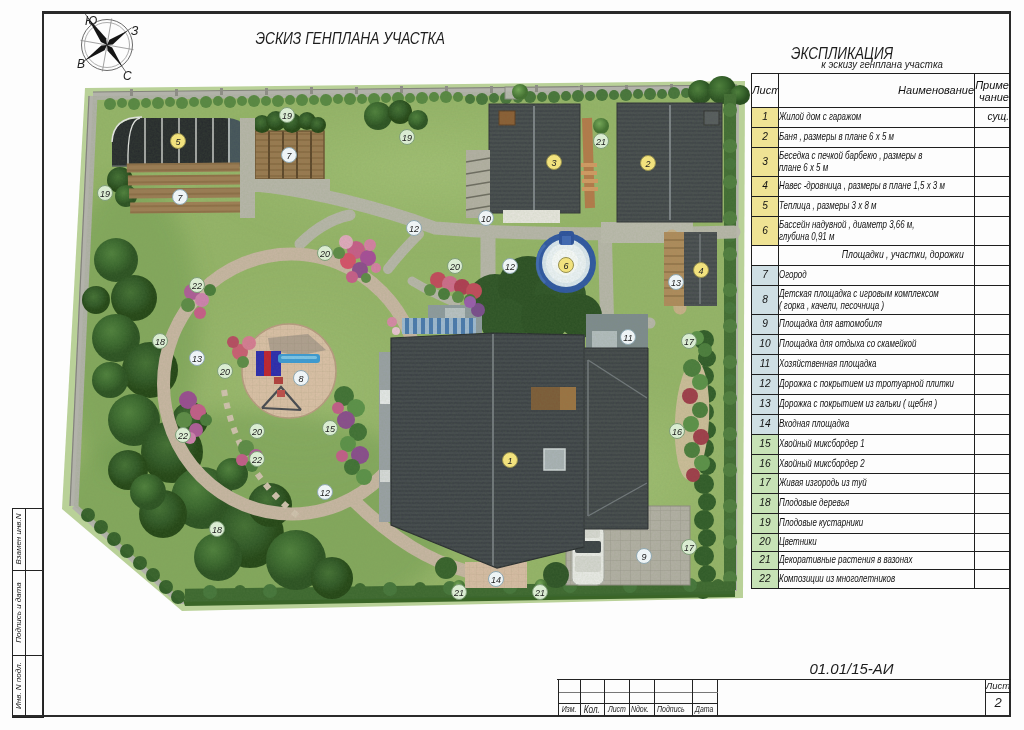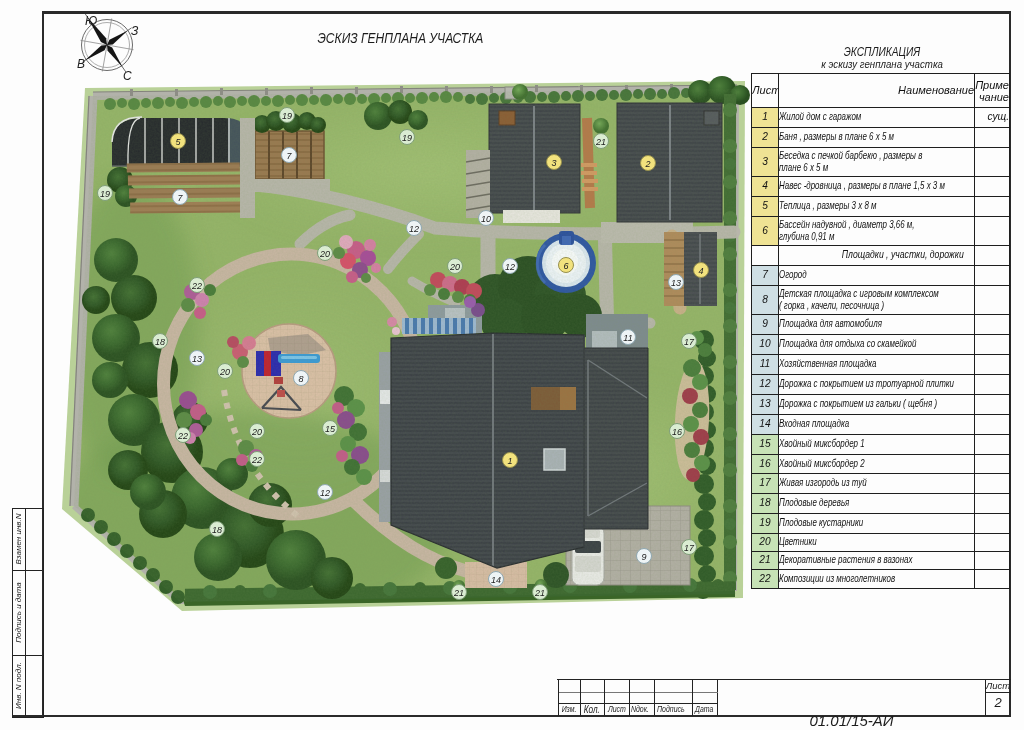--- a/index.html
+++ b/index.html
@@ -681,21 +681,21 @@
 </svg>
 
 <div class="abs" style="left:42px;top:11px;width:969px;height:2.6px;background:#2a2a2a;"></div>
 
 <div class="abs" style="left:42px;top:11px;width:2.4px;height:706px;background:#2a2a2a;"></div>
 
 <div class="abs" style="left:1009px;top:11px;width:2.4px;height:706px;background:#2a2a2a;"></div>
 
 <div class="abs" style="left:12px;top:714.5px;width:999px;height:2.8px;background:#2a2a2a;"></div>
 
-<div class="abs it" style="left:240px;top:30px;width:320px;text-align:center;font-size:14px;white-space:nowrap;"><span style="display:inline-block;transform:scaleX(0.86);transform-origin:50% 50%;">ЭСКИЗ ГЕНПЛАНА УЧАСТКА</span></div>
+<div class="abs it" style="left:240px;top:30px;width:320px;text-align:left;font-size:16px;white-space:nowrap;"><span style="display:inline-block;transform:scaleX(0.86);transform-origin:50% 50%;">ЭСКИЗ ГЕНПЛАНА УЧАСТКА</span></div>
 
 <svg class="abs" style="left:70px;top:8px;" width="80" height="80" viewBox="0 0 80 80">
   <g transform="translate(37,37)">
     <circle r="25.5" fill="none" stroke="#6a6a6a" stroke-width="1"></circle>
     <circle r="22.5" fill="none" stroke="#8a8a8a" stroke-width="0.7"></circle>
     <g transform="rotate(145)">
       <line x1="0" y1="-33" x2="0" y2="38" stroke="#555" stroke-width="0.8"></line>
       <line x1="-30" y1="0" x2="30" y2="0" stroke="#555" stroke-width="0.8"></line>
       <line x1="-19" y1="-19" x2="19" y2="19" stroke="#888" stroke-width="0.7"></line>
       <line x1="-19" y1="19" x2="19" y2="-19" stroke="#888" stroke-width="0.7"></line>
@@ -704,21 +704,21 @@
       <path d="M27,0 L5,2.9 L0,0 L5,-2.9 Z" fill="#151515"></path>
       <path d="M-25,0 L-5,2.9 L0,0 L-5,-2.9 Z" fill="#151515"></path>
     </g>
   </g>
   <text x="15" y="17" font-size="12" font-style="italic" fill="#222">Ю</text>
   <text x="61" y="27" font-size="12" font-style="italic" fill="#222">З</text>
   <text x="7" y="60" font-size="12" font-style="italic" fill="#222">В</text>
   <text x="53" y="72" font-size="12" font-style="italic" fill="#222">С</text>
 </svg>
 
-<div class="abs it" style="left:782px;top:45px;width:200px;text-align:center;font-size:12px;"><span style="display:inline-block;transform:scaleX(0.85);transform-origin:50% 50%;">ЭКСПЛИКАЦИЯ</span></div>
+<div class="abs it" style="left:782px;top:45px;width:200px;text-align:left;font-size:16px;"><span style="display:inline-block;transform:scaleX(0.85);transform-origin:50% 50%;">ЭКСПЛИКАЦИЯ</span></div>
 <div class="abs it" style="left:782px;top:58px;width:200px;text-align:center;font-size:11px;"><span style="display:inline-block;transform:scaleX(0.88);transform-origin:50% 50%;">к эскизу генплана участка</span></div>
 
 <table class="expl abs" style="left:751px;top:73px;width:258px;">
 <colgroup>
         <col style="width:27px">
         <col style="width:196px">
         <col style="width:35px">
       </colgroup>
 <tbody>
         <tr style="height:34px">
@@ -855,21 +855,21 @@
 <div class="abs" style="left:653.5px;top:679px;width:0;height:37px;border-left:1.4px solid #222;"></div>
 <div class="abs" style="left:692px;top:679px;width:0;height:37px;border-left:1.4px solid #222;"></div>
 
 <div class="abs it" style="left:558px;top:704px;width:22px;text-align:center;font-size:8.5px;"><span style="display:inline-block;transform:scaleX(0.82);transform-origin:50% 50%;">Изм.</span></div>
 <div class="abs it" style="left:580px;top:704px;width:24px;text-align:center;font-size:10px;"><span style="display:inline-block;transform:scaleX(0.82);transform-origin:50% 50%;">Кол.</span></div>
 <div class="abs it" style="left:604px;top:704px;width:25px;text-align:center;font-size:8.5px;"><span style="display:inline-block;transform:scaleX(0.82);transform-origin:50% 50%;">Лист</span></div>
 <div class="abs it" style="left:629px;top:704px;width:25px;text-align:left;font-size:8.5px;"><span style="display:inline-block;transform:scaleX(0.82);transform-origin:50% 50%;">Nдок.</span></div>
 <div class="abs it" style="left:654px;top:704px;width:38px;text-align:left;font-size:8.5px;"><span style="display:inline-block;transform:scaleX(0.82);transform-origin:50% 50%;">Подпись</span></div>
 <div class="abs it" style="left:692px;top:704px;width:25px;text-align:center;font-size:8.5px;"><span style="display:inline-block;transform:scaleX(0.82);transform-origin:50% 50%;">Дата</span></div>
 
-<div class="abs it" style="left:717px;top:712px;width:269px;text-align:center;font-size:15px;">01.01/15-АИ</div>
+<div class="abs it" style="left:717px;top:660px;width:269px;text-align:center;font-size:15px;">01.01/15-АИ</div>
 
 <div class="abs" style="left:985px;top:679px;width:0;height:37px;border-left:1.6px solid #222;"></div>
 <div class="abs" style="left:985px;top:691.5px;width:26px;height:0;border-top:1.6px solid #222;"></div>
 <div class="abs it" style="left:985px;top:680px;width:26px;text-align:center;font-size:9.5px;">Лист</div>
 <div class="abs it" style="left:985px;top:695px;width:26px;text-align:center;font-size:13px;">2</div>
 
 <div class="abs" style="left:12px;top:508px;width:30px;height:208px;border:1.6px solid #222;"></div>
 <div class="abs" style="left:24.5px;top:508px;width:0;height:208px;border-left:1.4px solid #222;"></div>
 <div class="abs" style="left:12px;top:570px;width:30px;height:0;border-top:1.6px solid #222;"></div>
 <div class="abs" style="left:12px;top:655px;width:30px;height:0;border-top:1.6px solid #222;"></div>

